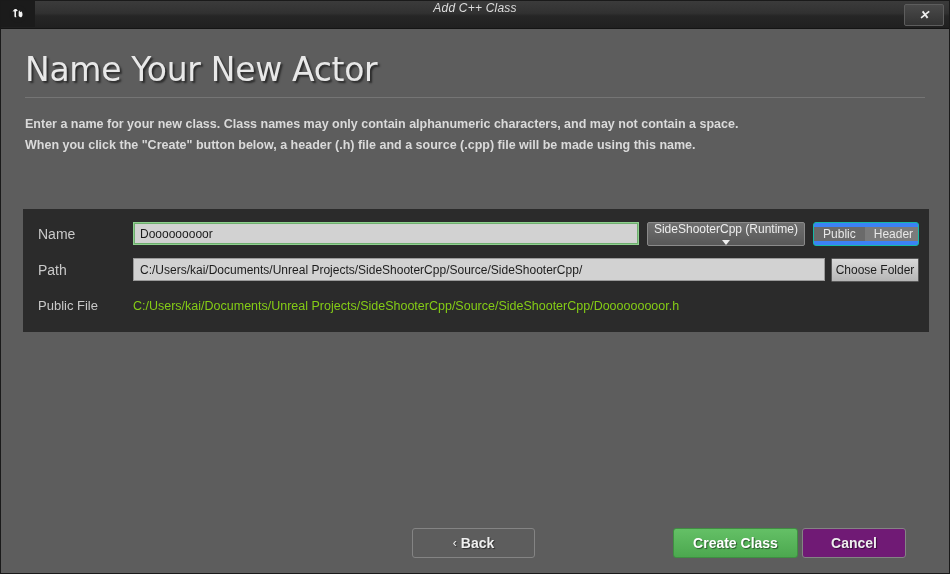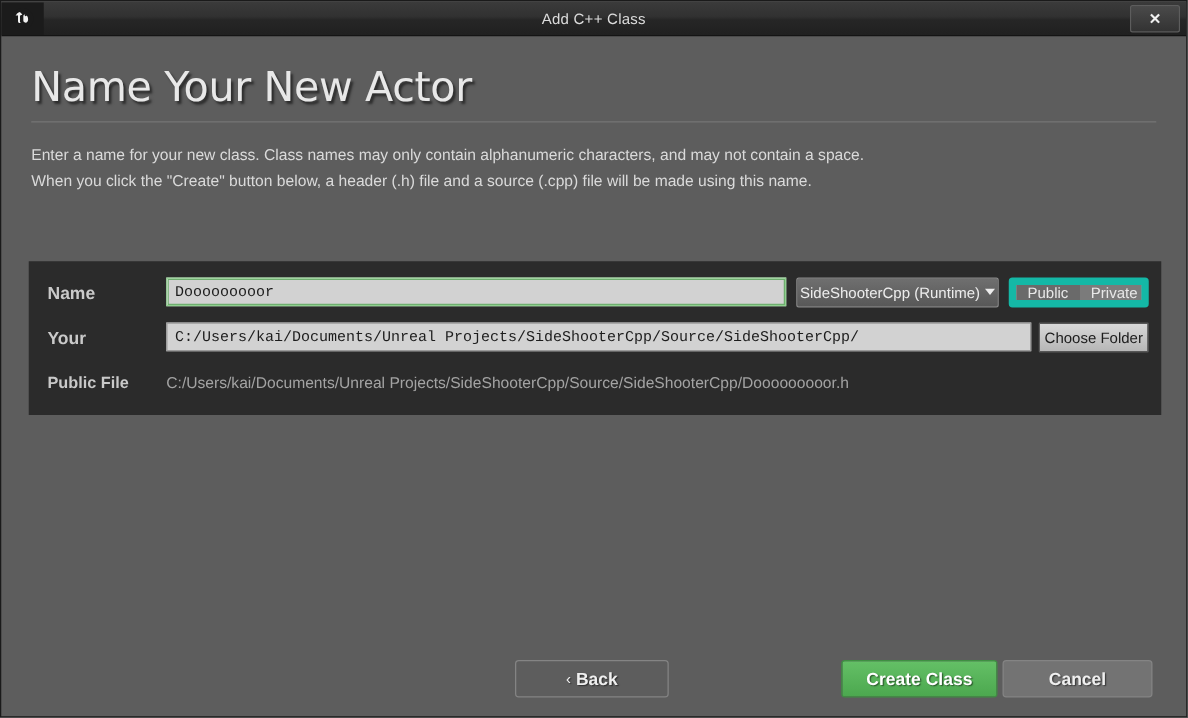--- a/index.html
+++ b/index.html
@@ -25,21 +25,21 @@
     overflow: hidden;
   }
 
   
   .titlebar {
     position: relative;
     height: 27px;
     background: linear-gradient(to bottom, #3b3b3b 0%, #313131 45%, #262626 55%, #202020 100%);
     border-bottom: 1px solid #141414;
     display: flex;
-    align-items: center;
+    font-style: italic;
   }
   .ue-logo {
     width: 34px;
     height: 26px;
     display: flex;
     align-items: center;
     justify-content: center;
     background: #1b1b1b;
     flex: none;
   }
@@ -95,21 +95,21 @@
     background: #757575;
   }
 
   .desc {
     margin: 0;
     padding: 16px 24px 0 24px;
     font-size: 12.5px;
     color: #dadada;
     line-height: 1.65;
   }
-  .desc div { white-space: nowrap; }
+  .desc div { white-space: nowrap; font-weight: bold; }
 
   
   .form-panel {
     position: absolute;
     left: 22px;
     top: 180px;
     width: 906px;
     background: #2b2b2b;
     padding: 10px 0 12px 0;
     box-sizing: border-box;
@@ -124,31 +124,30 @@
   }
   .form-row:last-child { margin-bottom: 0; }
 
   .row-label {
     width: 100px;
     flex: none;
     font-size: 14px;
     color: #c9c9c9;
     padding-left: 5px;
     box-sizing: border-box;
-    font-weight: bold;
   }
   .row-label.small { font-size: 13px; }
 
   .text-input {
     height: 23px;
     background: #d2d2d2;
     border: 1px solid #9a9a9a;
     color: #1c1c1c;
     font-size: 12px;
-    font-family: Liberation Mono, monospace;
+    font-family: Liberation Sans, sans-serif;
     padding: 0 6px;
     box-sizing: border-box;
     display: flex;
     align-items: center;
     overflow: hidden;
     white-space: nowrap;
   }
   .name-input {
     width: 530px;
     border-color: #8fd18f;
@@ -169,37 +168,38 @@
     color: #ededed;
     font-size: 12px;
     display: flex;
     align-items: center;
     justify-content: center;
     gap: 4px;
     cursor: pointer;
     box-sizing: border-box;
     white-space: nowrap;
     padding: 0 6px;
+    flex-direction: column;
   }
   .caret {
     width: 0; height: 0;
     border-left: 4px solid transparent;
     border-right: 4px solid transparent;
     border-top: 5px solid #ededed;
     flex: none;
   }
 
   .segmented {
     display: flex;
     margin-left: 8px;
-    background: #a3a3a3;
+    background: #3b82f6;
     border-radius: 3px;
     overflow: hidden;
     height: 24px;
-    border: 6px solid #14b8a6;
+    border: 1px solid #14b8a6;
     box-sizing: border-box;
     align-items: center;
   }
   .seg-btn {
     padding: 0 9px;
     font-size: 12px;
     color: #e8e8e8;
     display: flex;
     align-items: center;
     cursor: pointer;
@@ -225,21 +225,21 @@
     display: flex;
     align-items: center;
     justify-content: center;
     cursor: pointer;
     flex: none;
     box-sizing: border-box;
   }
 
   .readonly-path {
     font-size: 12.5px;
-    color: #a3a3a3;
+    color: #84cc16;
     white-space: nowrap;
     overflow: hidden;
   }
 
   
   .footer {
     position: absolute;
     left: 0; right: 0;
     bottom: 16px;
     height: 30px;
@@ -272,22 +272,22 @@
   }
   .btn-create {
     left: 672px;
     width: 125px;
     background: linear-gradient(to bottom, #64c066, #4ca84f);
     border: 1px solid #3f8f42;
     color: #ffffff;
   }
   .btn-cancel {
     left: 801px;
-    width: 120px;
-    background: #737373;
+    width: 104px;
+    background: #701a75;
     border: 1px solid #848484;
     color: #efefef;
   }
 </style>
 </head>
 <body>
 
 <div id="app">
 
   <div class="titlebar">
@@ -316,26 +316,26 @@
       <div class="form-row">
         <div class="row-label">Name</div>
         <div class="text-input name-input">Dooooooooor</div>
         <div class="module-select">
           <span>SideShooterCpp (Runtime)</span>
           <span class="caret"></span>
         </div>
         <div class="segmented">
           <div class="seg-btn">Public</div>
           <div class="seg-sep"></div>
-          <div class="seg-btn active">Private</div>
+          <div class="seg-btn active">Header</div>
         </div>
       </div>
 
       <div class="form-row">
-        <div class="row-label">Your</div>
+        <div class="row-label">Path</div>
         <div class="text-input path-input">C:/Users/kai/Documents/Unreal Projects/SideShooterCpp/Source/SideShooterCpp/</div>
         <div class="choose-folder">Choose Folder</div>
       </div>
 
       <div class="form-row">
         <div class="row-label small">Public File</div>
         <div class="readonly-path">C:/Users/kai/Documents/Unreal Projects/SideShooterCpp/Source/SideShooterCpp/Dooooooooor.h</div>
       </div>
 
 

